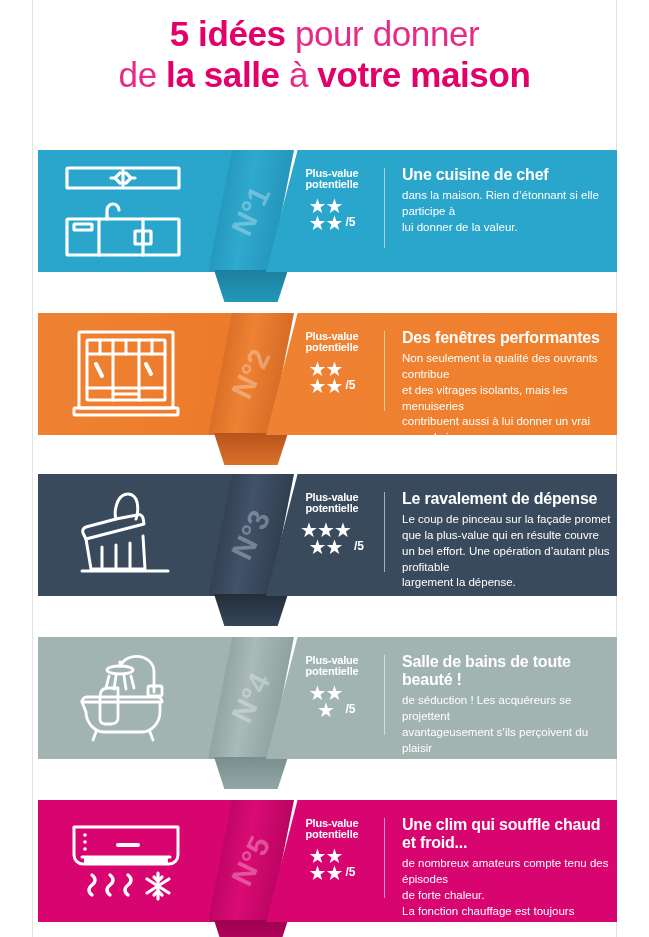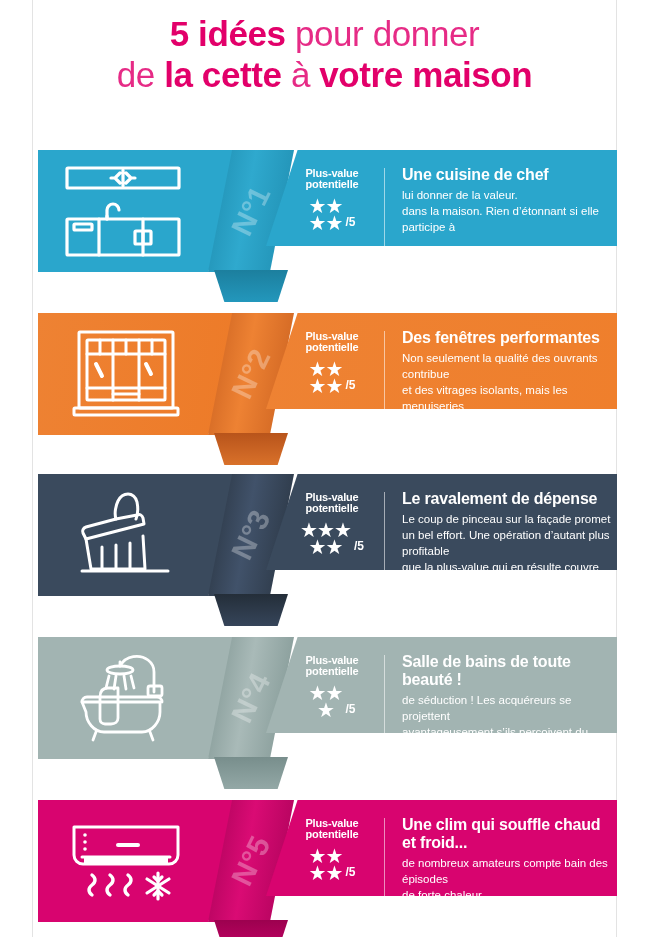--- a/index.html
+++ b/index.html
@@ -78,21 +78,21 @@
     height: 122px;
     -webkit-clip-path: polygon(0 0, 100% 0, 78% 100%, 0 100%);
     clip-path: polygon(0 0, 100% 0, 78% 100%, 0 100%);
   }
   
   .panel-right {
     position: absolute;
     left: 228px;
     right: 0;
     top: 0;
-    height: 96px;
+    height: 122px;
     -webkit-clip-path: polygon(9% 0, 100% 0, 100% 100%, 0 100%);
     clip-path: polygon(9% 0, 100% 0, 100% 100%, 0 100%);
   }
 
   
   .ribbon {
     position: absolute;
     left: 170px;
     top: 0;
     width: 86px;
@@ -214,21 +214,21 @@
 </head>
 <body>
 
 <div id="page">
 
   <div class="page-edge left"></div>
   <div class="page-edge right"></div>
 
   <div id="title-block">
     <span class="title-line"><span class="t-bold">5 idées</span><span class="t-light"> pour donner</span></span>
-    <span class="title-line"><span class="t-light">de </span><span class="t-bold">la cette</span><span class="t-light"> à </span><span class="t-bold">votre maison</span></span>
+    <span class="title-line"><span class="t-light">de </span><span class="t-bold">la salle</span><span class="t-light"> à </span><span class="t-bold">votre maison</span></span>
   </div>
 
   <div class="band band-1">
     <div class="panel-left" style="background:#2AA6CC">
       <div class="icon-wrap">
         <svg viewBox="0 0 132 96" fill="none" stroke="#ffffff" stroke-width="3.2" stroke-linejoin="round" stroke-linecap="round">
           <rect x="7" y="5" width="112" height="20" rx="1"></rect>
           <path d="M63 7v16M55 15h-4M71 15h4M60 10l-5 5 5 5M66 10l5 5-5 5"></path>
           <path d="M47 56v-9a6 6 0 0 1 12 0"></path>
           <path d="M47 56v-3"></path>
@@ -256,22 +256,22 @@
             <span class="stars-line">★★</span>
             <span class="stars-line">★★</span>
           </span>
           <span class="stars-denom">/5</span>
         </div>
       </div>
       <div class="rating-divider"></div>
       <div class="copy">
         <div class="copy-title">Une cuisine de chef</div>
         <div class="copy-body">
+          <span>dans la maison. Rien d’étonnant si elle participe à</span>
           <span>lui donner de la valeur.</span>
-          <span>dans la maison. Rien d’étonnant si elle participe à</span>
         </div>
       </div>
     </div>
   </div>
 
   <div class="band band-2">
     <div class="panel-left" style="background:linear-gradient(100deg,#EE8233 0%,#ED7A27 100%)">
       <div class="icon-wrap">
         <svg viewBox="0 0 132 96" fill="none" stroke="#ffffff" stroke-width="3" stroke-linejoin="round" stroke-linecap="round">
           <rect x="19" y="6" width="94" height="76" rx="1"></rect>
@@ -350,22 +350,22 @@
             <span class="stars-line">★★</span>
           </span>
           <span class="stars-denom">/5</span>
         </div>
       </div>
       <div class="rating-divider"></div>
       <div class="copy">
         <div class="copy-title">Le ravalement de dépense</div>
         <div class="copy-body">
           <span>Le coup de pinceau sur la façade promet</span>
+          <span>que la plus-value qui en résulte couvre</span>
           <span>un bel effort. Une opération d’autant plus profitable</span>
-          <span>que la plus-value qui en résulte couvre</span>
           <span>largement la dépense.</span>
         </div>
       </div>
     </div>
   </div>
 
   <div class="band band-4">
     <div class="panel-left" style="background:#A2B4B2">
       <div class="icon-wrap">
         <svg viewBox="0 0 132 96" fill="none" stroke="#ffffff" stroke-width="2.8" stroke-linejoin="round" stroke-linecap="round">
@@ -449,21 +449,21 @@
             <span class="stars-line">★★</span>
             <span class="stars-line">★★</span>
           </span>
           <span class="stars-denom">/5</span>
         </div>
       </div>
       <div class="rating-divider"></div>
       <div class="copy">
         <div class="copy-title">Une clim qui souffle chaud et froid...</div>
         <div class="copy-body">
-          <span>de nombreux amateurs compte bain des épisodes</span>
+          <span>de nombreux amateurs compte tenu des épisodes</span>
           <span>de forte chaleur.</span>
           <span>La fonction chauffage est toujours appréciable.</span>
         </div>
       </div>
     </div>
   </div>
 
 </div>
 
 </body></html>

